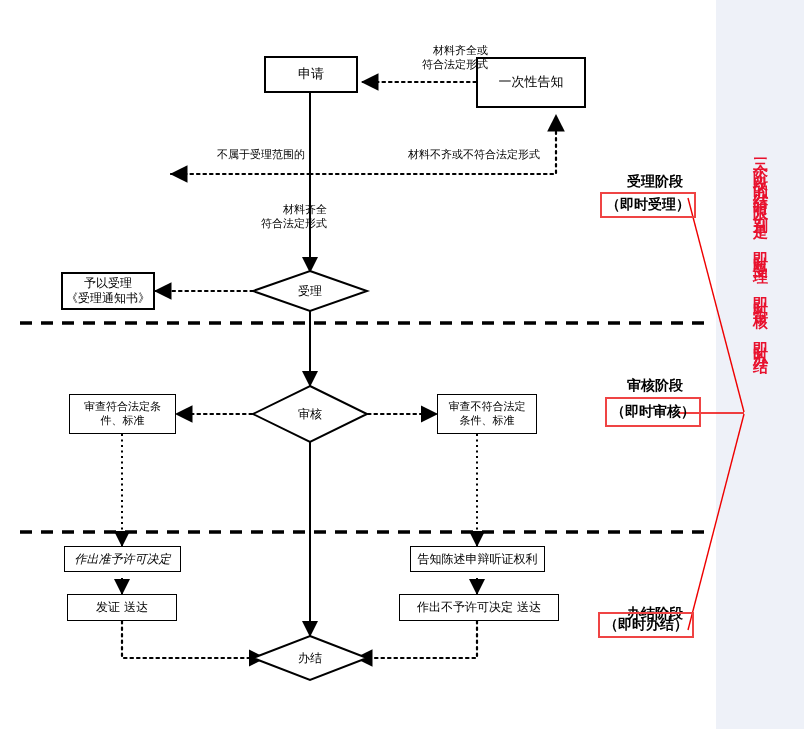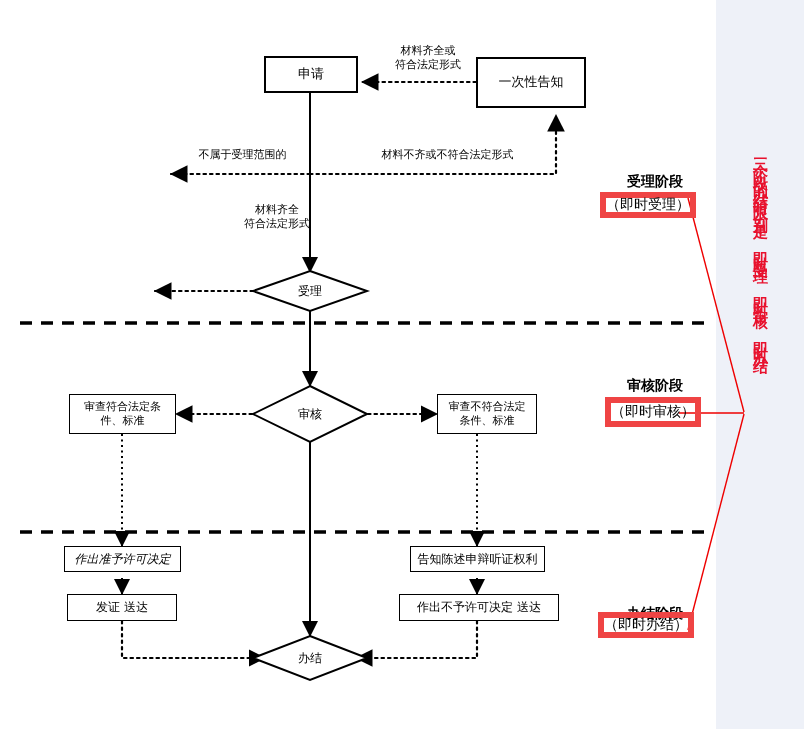--- a/index.html
+++ b/index.html
@@ -41,41 +41,42 @@
     background: #ffffff;
     border: 2px solid #000000;
     color: #000000;
     line-height: 1.25;
     white-space: pre-line;
   }
   .node.thin { border-width: 1px; }
   .edge-label {
     position: absolute;
     color: #000000;
+    text-align: right;
+    line-height: 1.3;
+    white-space: pre-line;
+    background: transparent;
+  }
+  .stage-label {
+    position: absolute;
+    color: #000000;
     text-align: center;
     line-height: 1.3;
     white-space: pre-line;
-    background: transparent;
-  }
-  .stage-label {
-    position: absolute;
-    color: #000000;
-    text-align: center;
-    line-height: 1.3;
-    white-space: pre-line;
   }
   .stage-boxed {
     position: absolute;
     box-sizing: border-box;
-    border: 6px solid #ef4444;
+    border: 2px solid #ef4444;
     display: flex;
     align-items: center;
     justify-content: center;
     color: #000000;
     background: transparent;
+    font-weight: bold;
   }
   .vert-note {
     position: absolute;
     color: #e8112d;
     font-weight: bold;
     writing-mode: vertical-rl;
     text-orientation: upright;
     letter-spacing: 6px;
     line-height: 1.1;
     white-space: pre;
@@ -143,20 +144,22 @@
     <path d="M688,198 L744,412" stroke="#ee0000" stroke-width="1.4" fill="none"></path>
     <path d="M679,413 L744,413" stroke="#ee0000" stroke-width="1.4" fill="none"></path>
     <path d="M688,630 L744,414" stroke="#ee0000" stroke-width="1.4" fill="none"></path>
   </svg>
 
   <div class="node" style="left:476px; top:57px; width:110px; height:51px; font-size:13px;">一次性告知</div>
 
   <div class="node" style="left:264px; top:56px; width:94px; height:37px; font-size:13px;">申请</div>
 
 
+  <div class="node" style="left:61px; top:272px; width:94px; height:38px; font-size:12px;">予以受理
+《受理通知书》</div>
 
   <div class="node thin" style="left:69px; top:394px; width:107px; height:40px; font-size:11px;">审查符合法定条
 件、标准</div>
 
   <div class="node thin" style="left:437px; top:394px; width:100px; height:40px; font-size:11px;">审查不符合法定
 条件、标准</div>
 
   <div class="node thin" style="left:64px; top:546px; width:117px; height:26px; font-size:12px;font-style:italic;">作出准予许可决定</div>
 
   <div class="node thin" style="left:410px; top:546px; width:135px; height:26px; font-size:12px;">告知陈述申辩听证权利</div>

